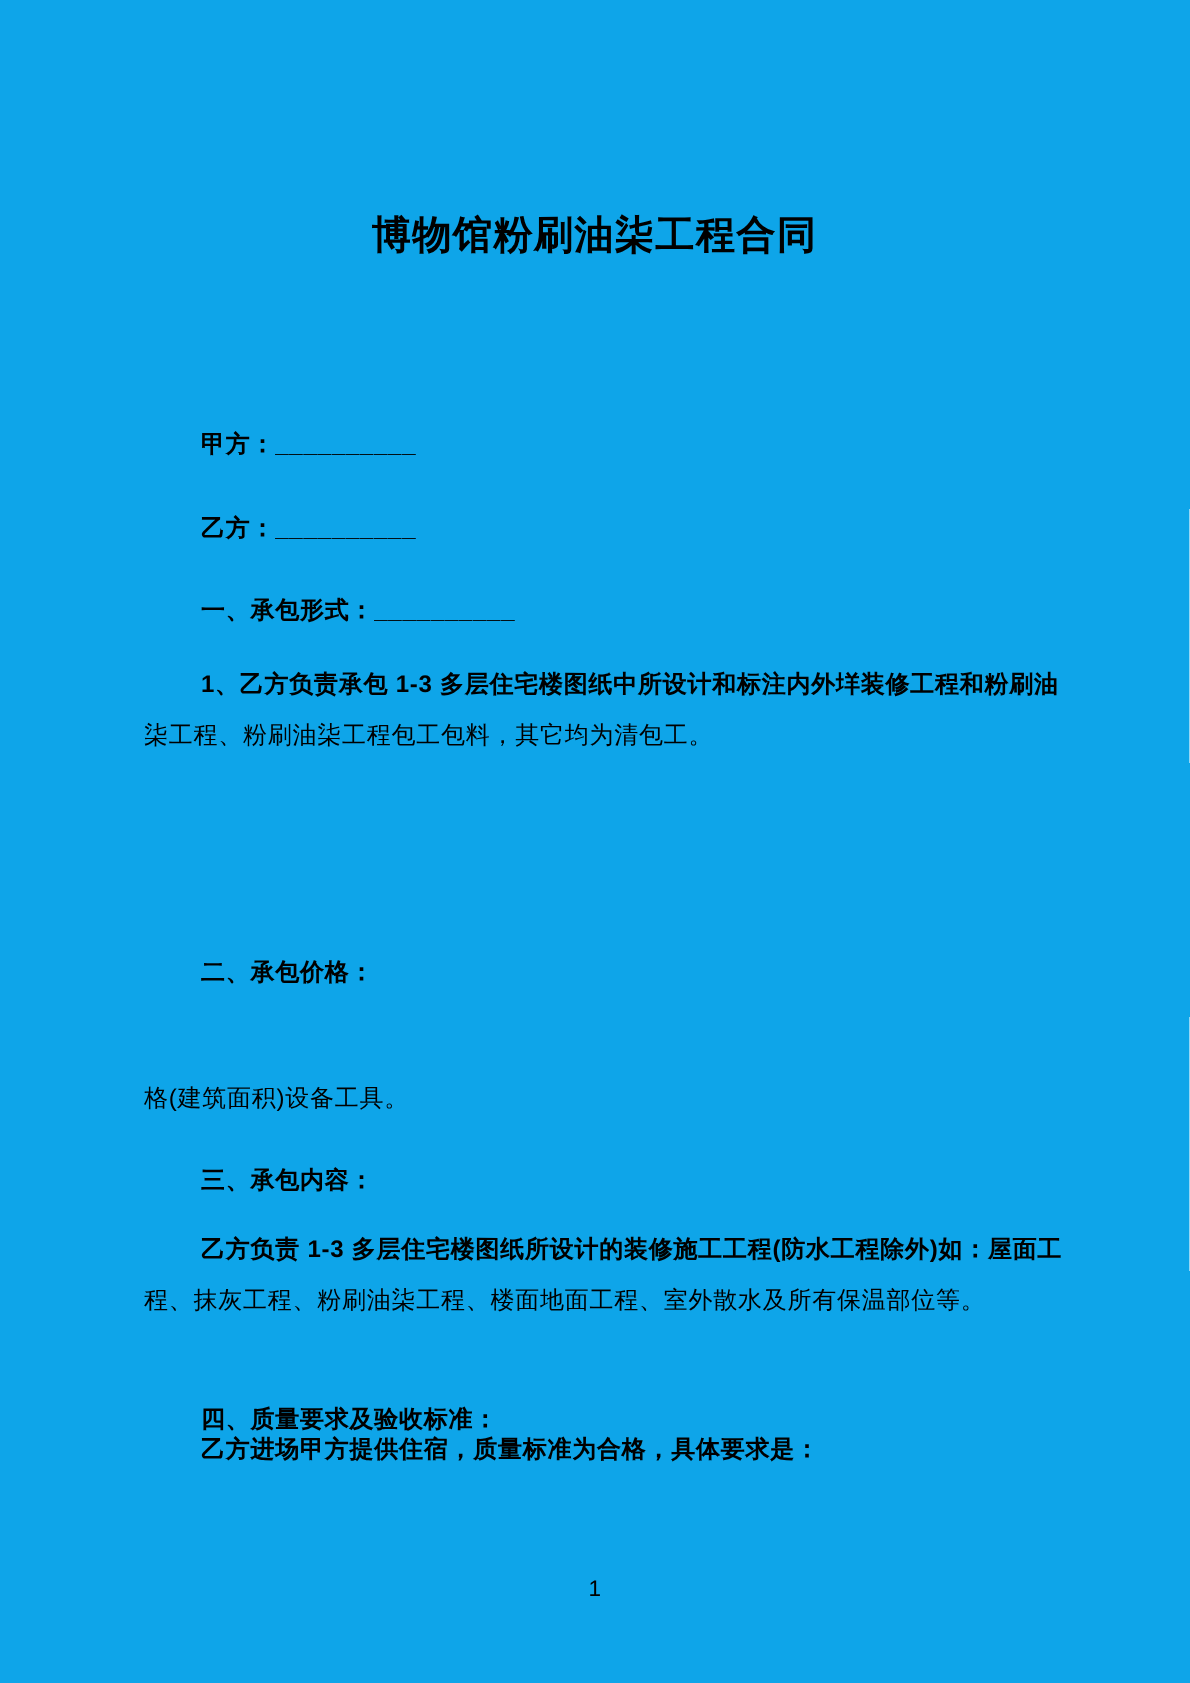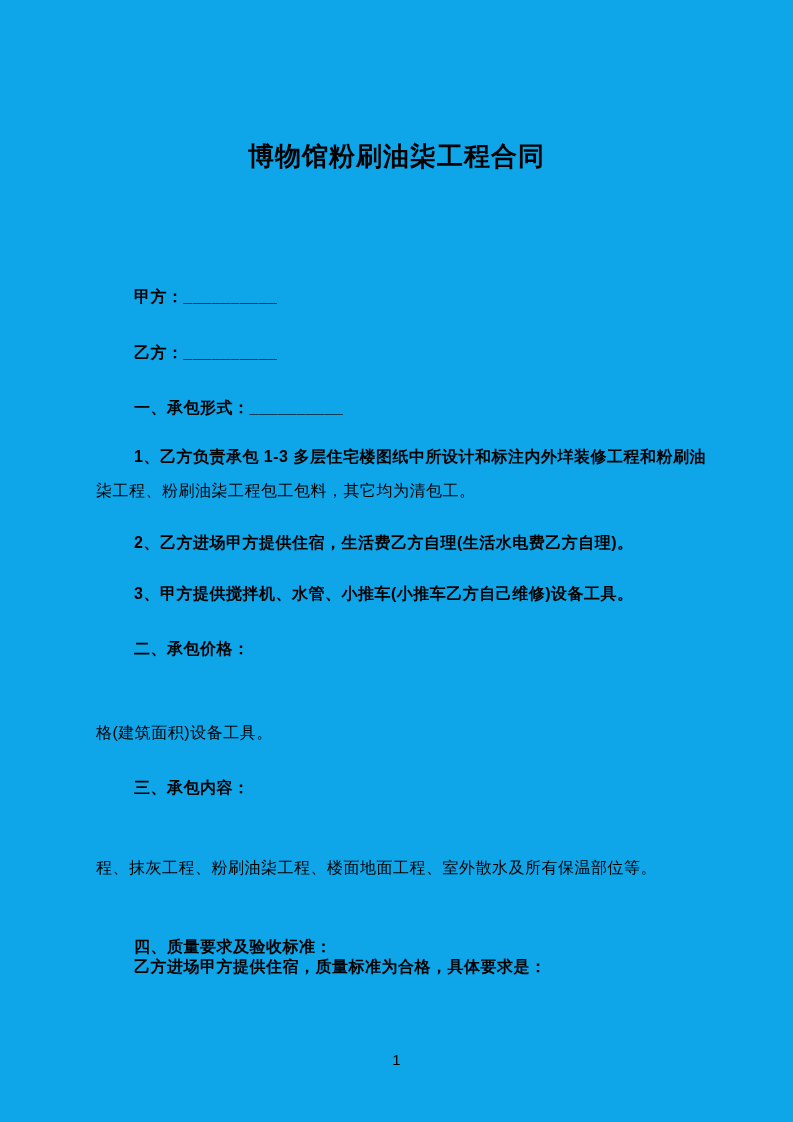--- a/index.html
+++ b/index.html
@@ -58,31 +58,30 @@
   <div class="line indent" style="top:286px">甲方：__________</div>
 
   <div class="line indent" style="top:342px">乙方：__________</div>
 
   <div class="line indent" style="top:397px">一、承包形式：__________</div>
 
   <div class="line indent" style="top:446px">1、乙方负责承包 1-3 多层住宅楼图纸中所设计和标注内外垟装修工程和粉刷油</div>
 
   <div class="line" style="top:480px">柒工程、粉刷油柒工程包工包料，其它均为清包工。</div>
 
-  <div class="line indent" style="top:532px">2、乙方进场甲方提供住宿，生活费乙方自理(生活水电费乙方自理)。</div>
 
-  <div class="line indent" style="top:583px">3、甲方提供搅拌机、水管、小推车(小推车乙方自己维修)设备工具。</div>
 
   <div class="line indent" style="top:638px">二、承包价格：</div>
 
 
   <div class="line" style="top:722px">格(建筑面积)设备工具。</div>
 
   <div class="line indent" style="top:777px">三、承包内容：</div>
 
+  <div class="line indent" style="top:823px">乙方负责 1-3 多层住宅楼图纸所设计的装修施工工程(防水工程除外)如：屋面工</div>
 
   <div class="line" style="top:857px">程、抹灰工程、粉刷油柒工程、楼面地面工程、室外散水及所有保温部位等。</div>
 
   <div class="line indent" style="top:936px">四、质量要求及验收标准：</div>
 
   <div class="line indent" style="top:956px">乙方进场甲方提供住宿，质量标准为合格，具体要求是：</div>
 
   <div class="page-number">1</div>
 
 </div>

